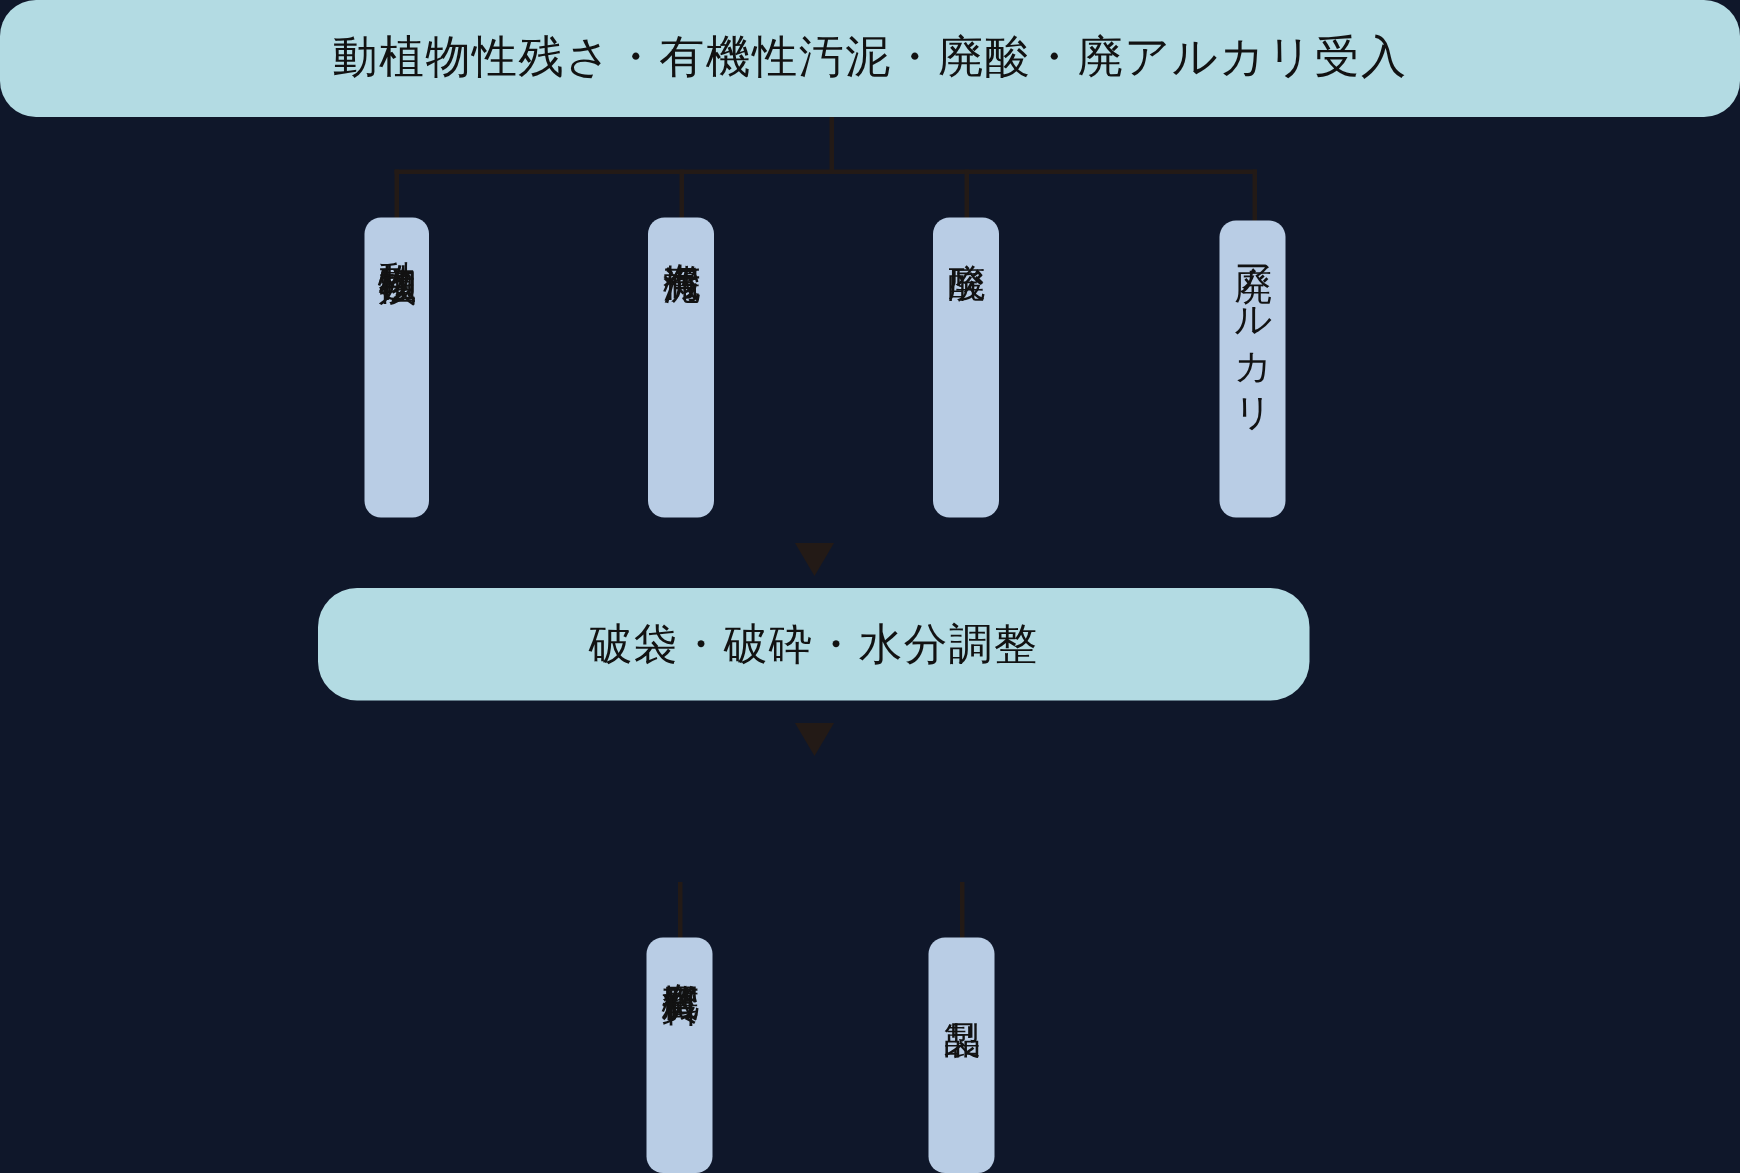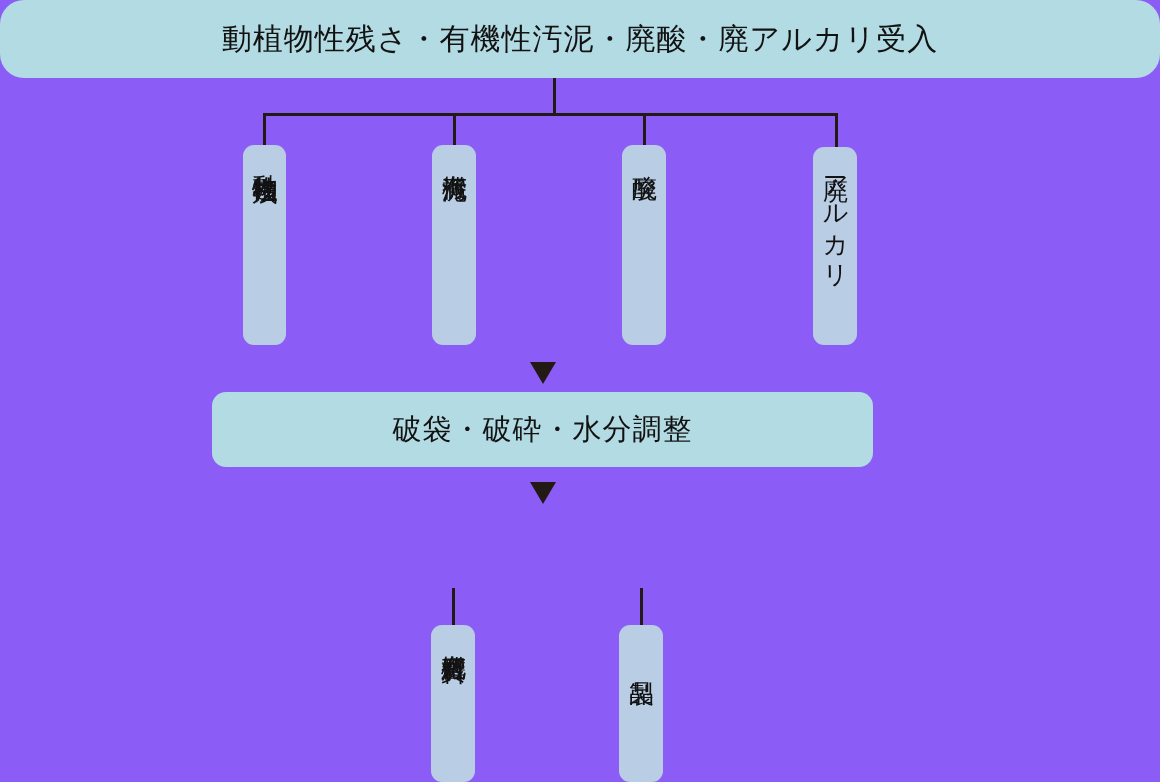--- a/index.html
+++ b/index.html
@@ -10,21 +10,21 @@
   body {
     width: 1160px;
     height: 782px;
     font-family: "DejaVu Sans", "Liberation Sans", sans-serif;
     overflow: hidden;
   }
   #stage {
     position: relative;
     width: 1160px;
     height: 782px;
-    background: #8b5cf6;
+    background: #0f172a;
   }
 
   
   .bar {
     position: absolute;
     background: #b3dbe3;
     color: #121212;
     display: flex;
     align-items: center;
     justify-content: center;
@@ -44,21 +44,21 @@
     height: 78px;
     border-radius: 24px;
   }
   #bar-intake .bar-text { font-size: 30px; }
 
   #bar-crush {
     left: 212px;
     top: 392px;
     width: 661px;
     height: 75px;
-    border-radius: 14px;
+    border-radius: 26px;
   }
 
   #bar-ferment {
     left: 212px;
     top: 512px;
     width: 661px;
     height: 76px;
     border-radius: 22px;
   }
   #bar-ferment .bar-text { letter-spacing: 10px; padding-left: 10px; }

